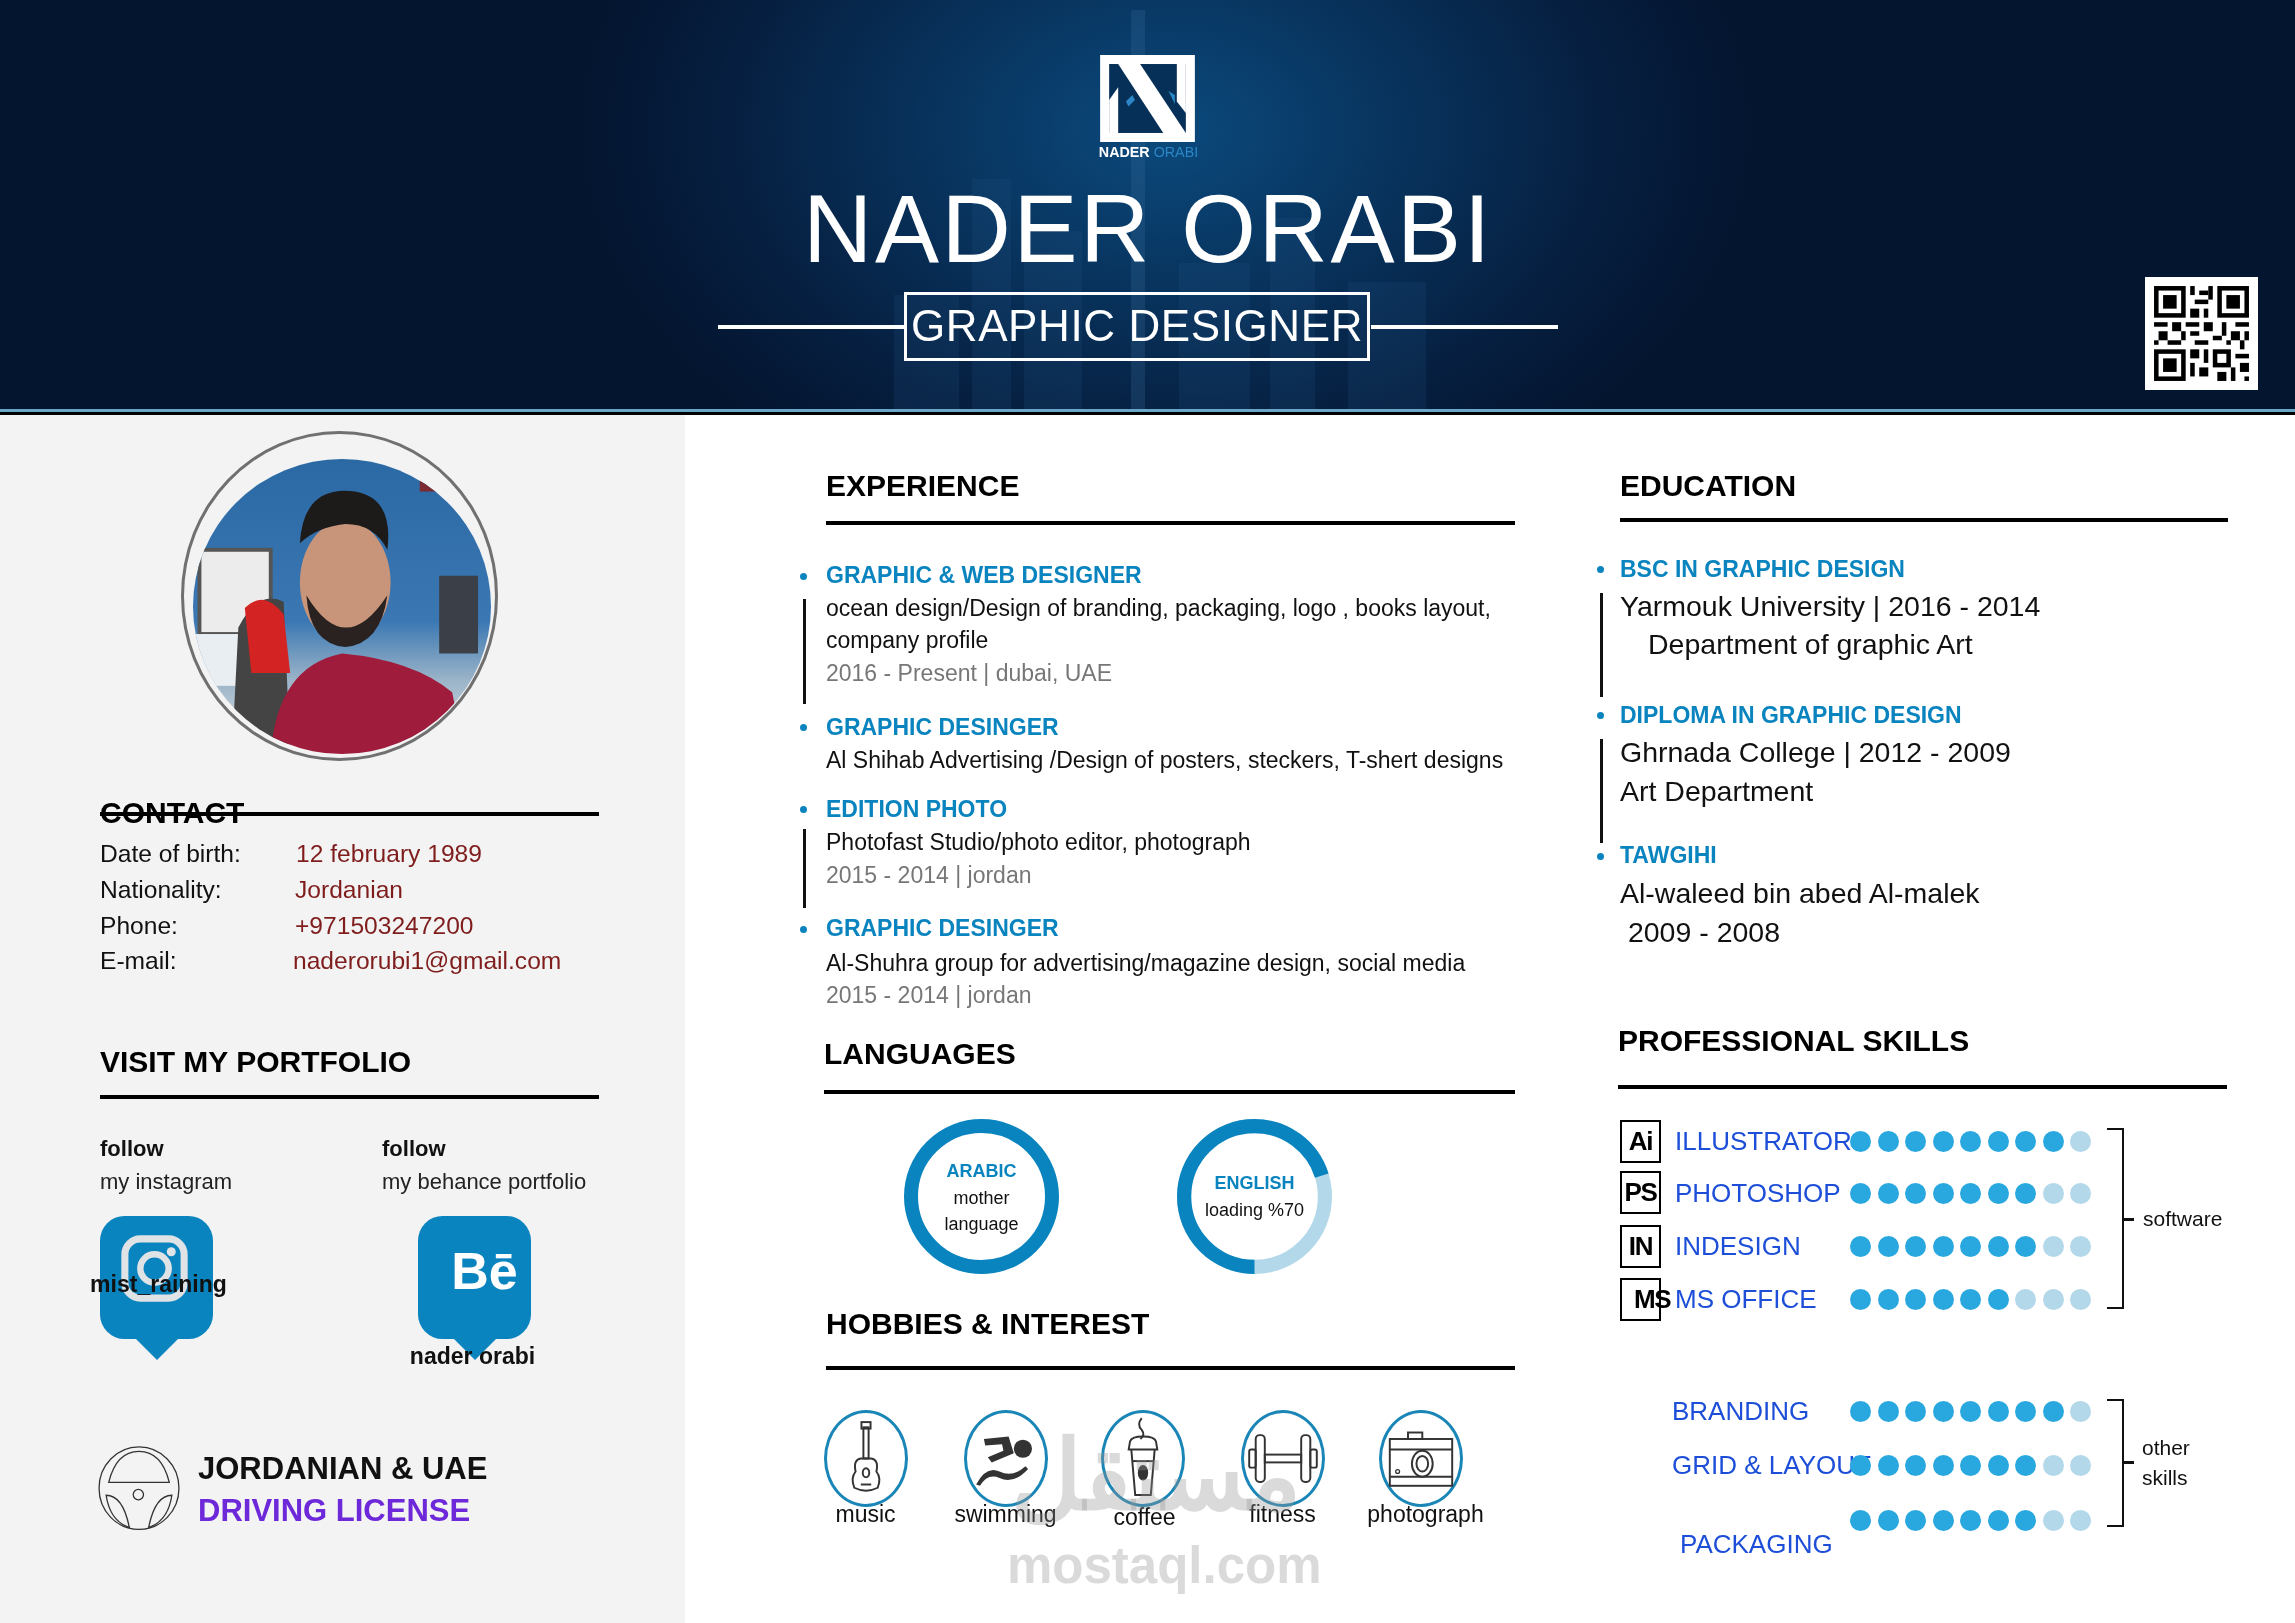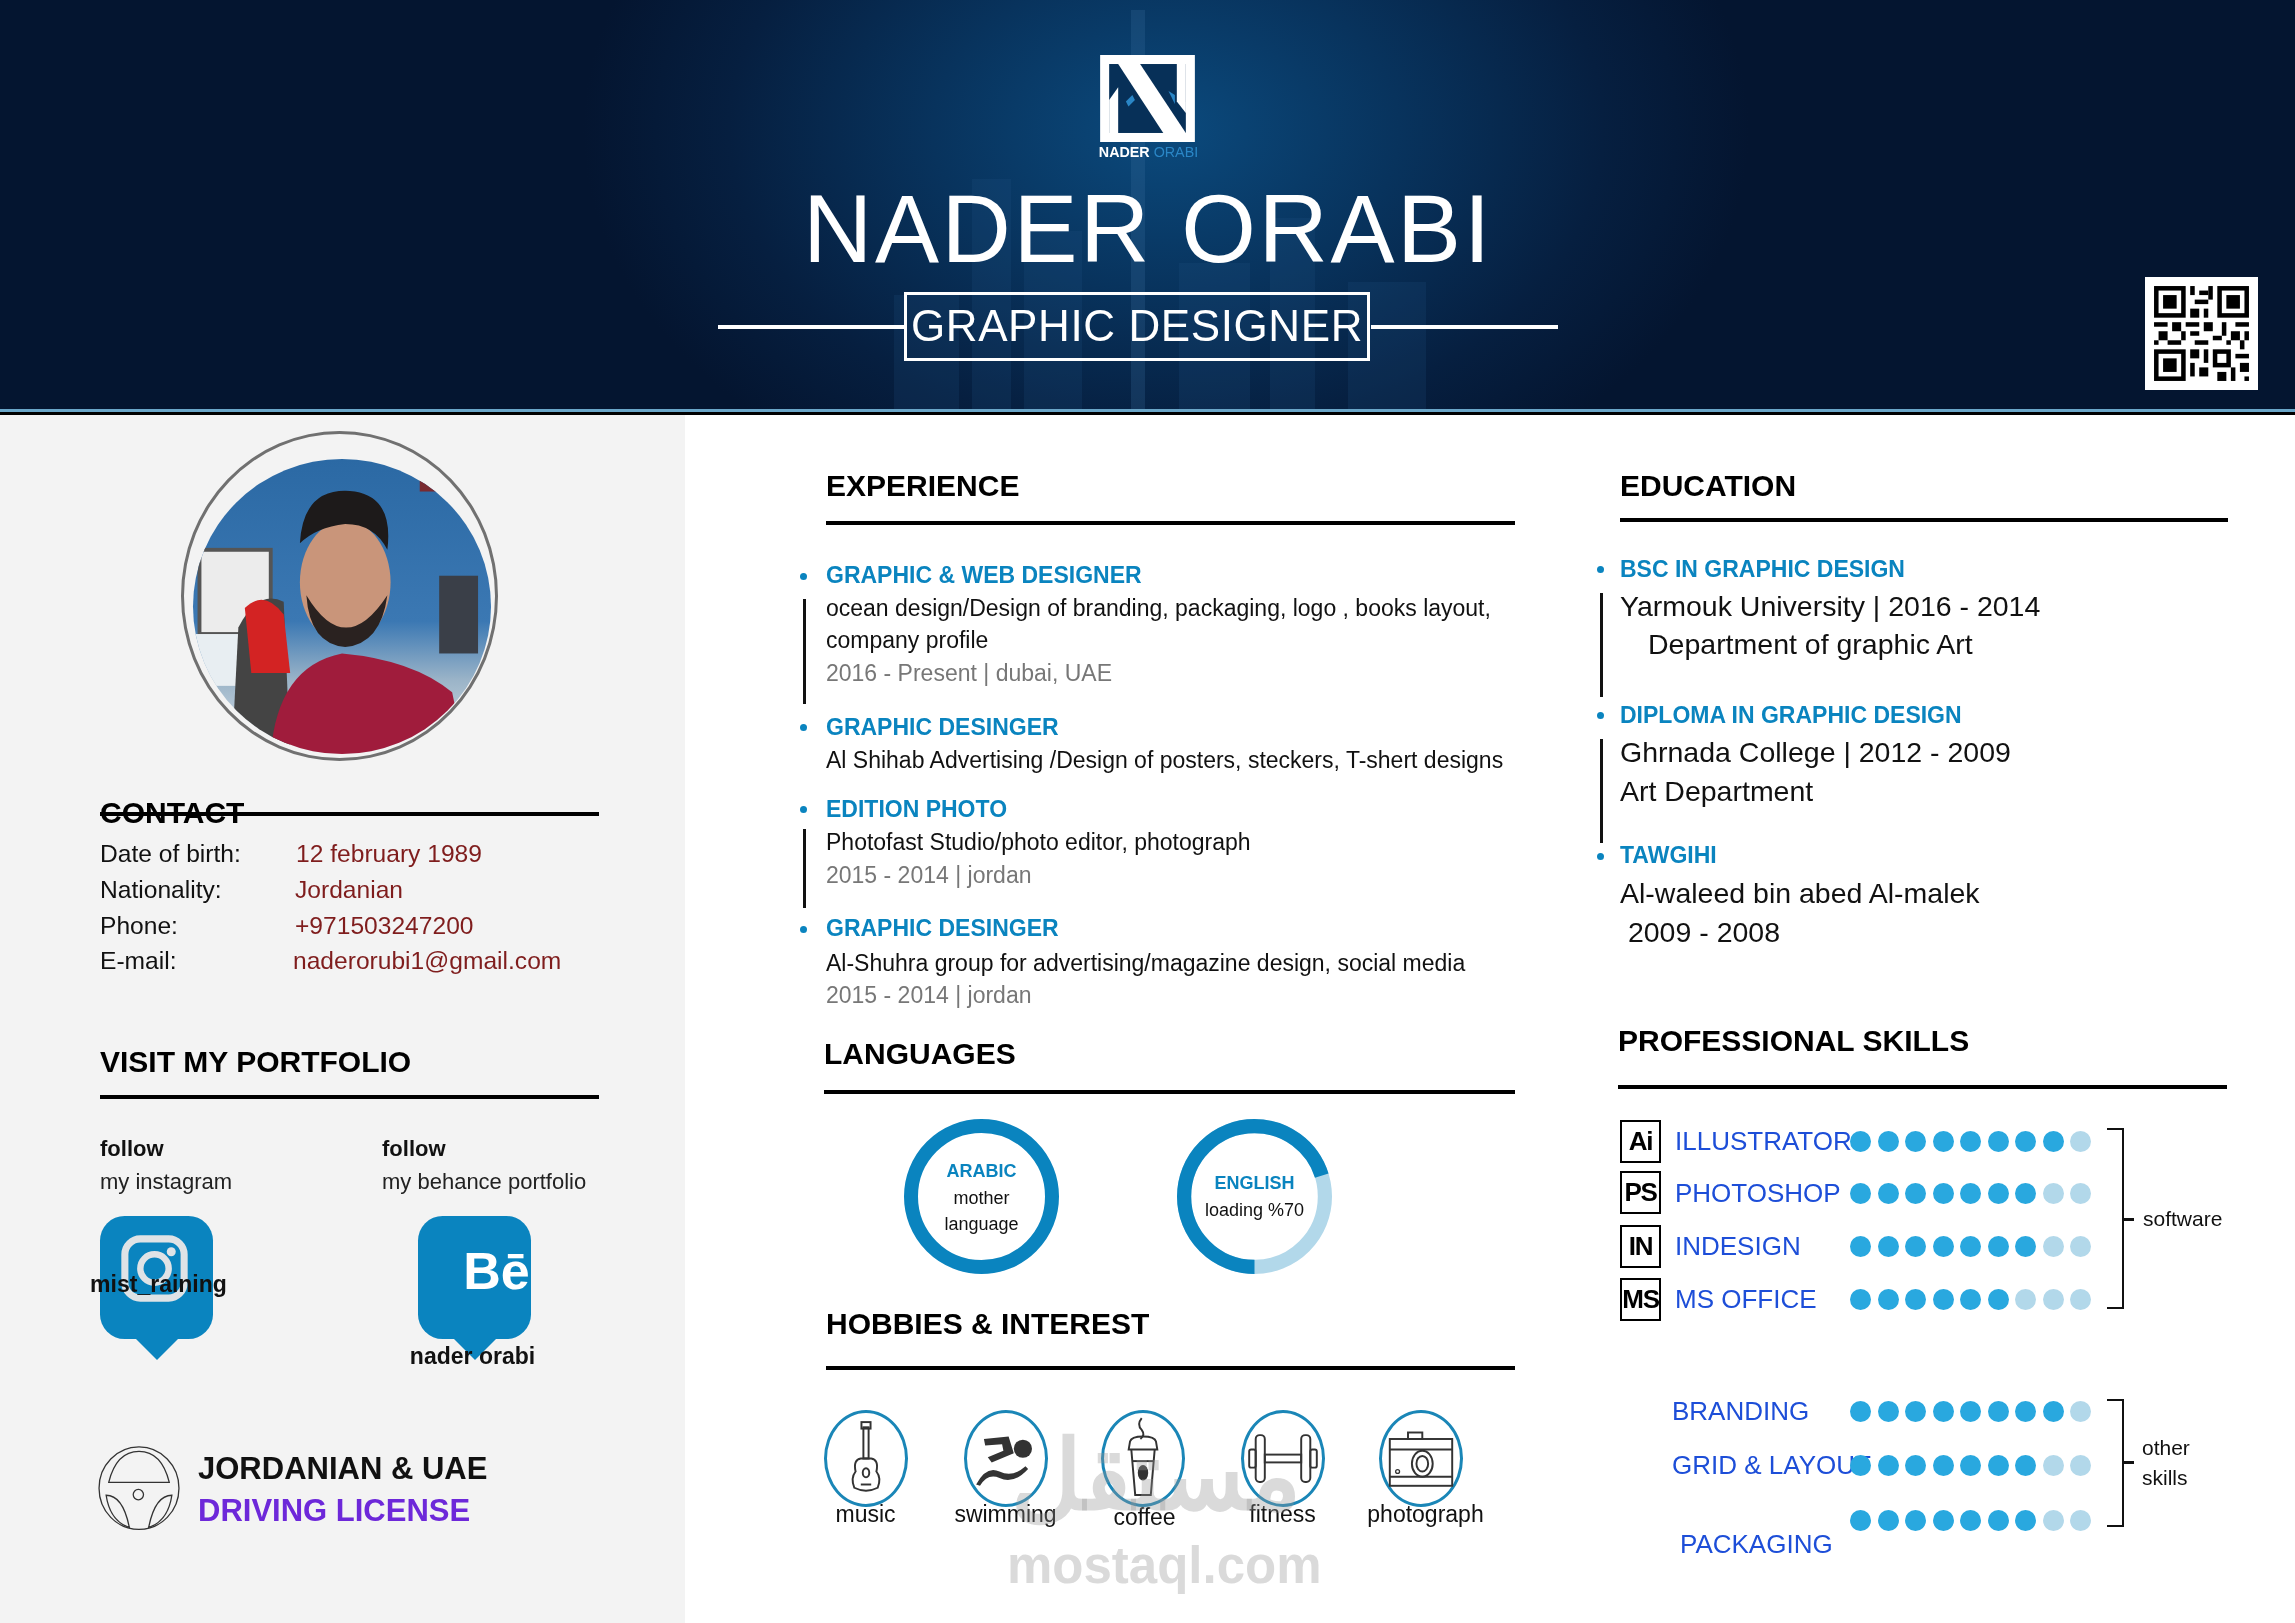--- a/index.html
+++ b/index.html
@@ -187,21 +187,21 @@
     <rect x="6" y="6" width="92" height="92" rx="24" fill="none" stroke="#dfe3e6" stroke-width="11"></rect>
     <circle cx="52" cy="52" r="22" fill="none" stroke="#dfe3e6" stroke-width="10"></circle>
     <circle cx="78" cy="26" r="7" fill="#dfe3e6"></circle>
   </svg>
 </div>
 <div class="abs handle" style="left:68px;top:1271px;width:181px;">mist_raining</div>
 
 <div class="abs" style="left:418px;top:1216px;width:113px;height:168px;">
   <div class="bubble" style="position:absolute;left:0;top:0;"></div>
   <div class="bubble-tip" style="position:absolute;left:34px;top:121px;"></div>
-  <div style="position:absolute;left:12px;top:24.6px;width:133px;text-align:center;color:#fff;font-size:52px;font-weight:bold;">Bē</div>
+  <div style="position:absolute;left:0;top:24.6px;width:133px;text-align:center;color:#fff;font-size:52px;font-weight:bold;">Bē</div>
 </div>
 <div class="abs handle" style="left:382px;top:1343px;width:181px;">nader orabi</div>
 
 <svg class="abs" style="left:97px;top:1445px;" width="84" height="87" viewBox="0 0 130 135">
   <ellipse cx="65" cy="67" rx="62" ry="64" fill="none" stroke="#333" stroke-width="2"></ellipse>
   <path d="M18 58 Q30 10 65 10 Q100 10 112 58 Z" fill="none" stroke="#333" stroke-width="2"></path>
   <circle cx="64" cy="77" r="8" fill="none" stroke="#333" stroke-width="2"></circle>
   <path d="M14 78 Q40 78 50 128 Q20 118 14 78 Z" fill="none" stroke="#333" stroke-width="2"></path>
   <path d="M116 78 Q90 78 80 128 Q110 118 116 78 Z" fill="none" stroke="#333" stroke-width="2"></path>
 </svg>
@@ -365,21 +365,21 @@
       <div class="dot"></div>
       <div class="dot"></div>
       <div class="dot"></div>
       <div class="dot"></div>
       <div class="dot"></div>
       <div class="dot"></div>
       <div class="dot"></div>
       <div class="dot off"></div>
       <div class="dot off"></div>
     </div>
-    <div class="abs skill-box" style="left: 1620px; top: 1278px;">MS</div>
+    <div class="abs skill-box" style="left: 1620px; top: 1278px; padding-left: 12px;">MS</div>
     <div class="abs skill-name" style="left: 1675px; top: 1284px;">MS OFFICE</div>
     <div class="abs dots" style="left: 1850px; top: 1289px;">
       <div class="dot"></div>
       <div class="dot"></div>
       <div class="dot"></div>
       <div class="dot"></div>
       <div class="dot"></div>
       <div class="dot"></div>
       <div class="dot off"></div>
       <div class="dot off"></div>

